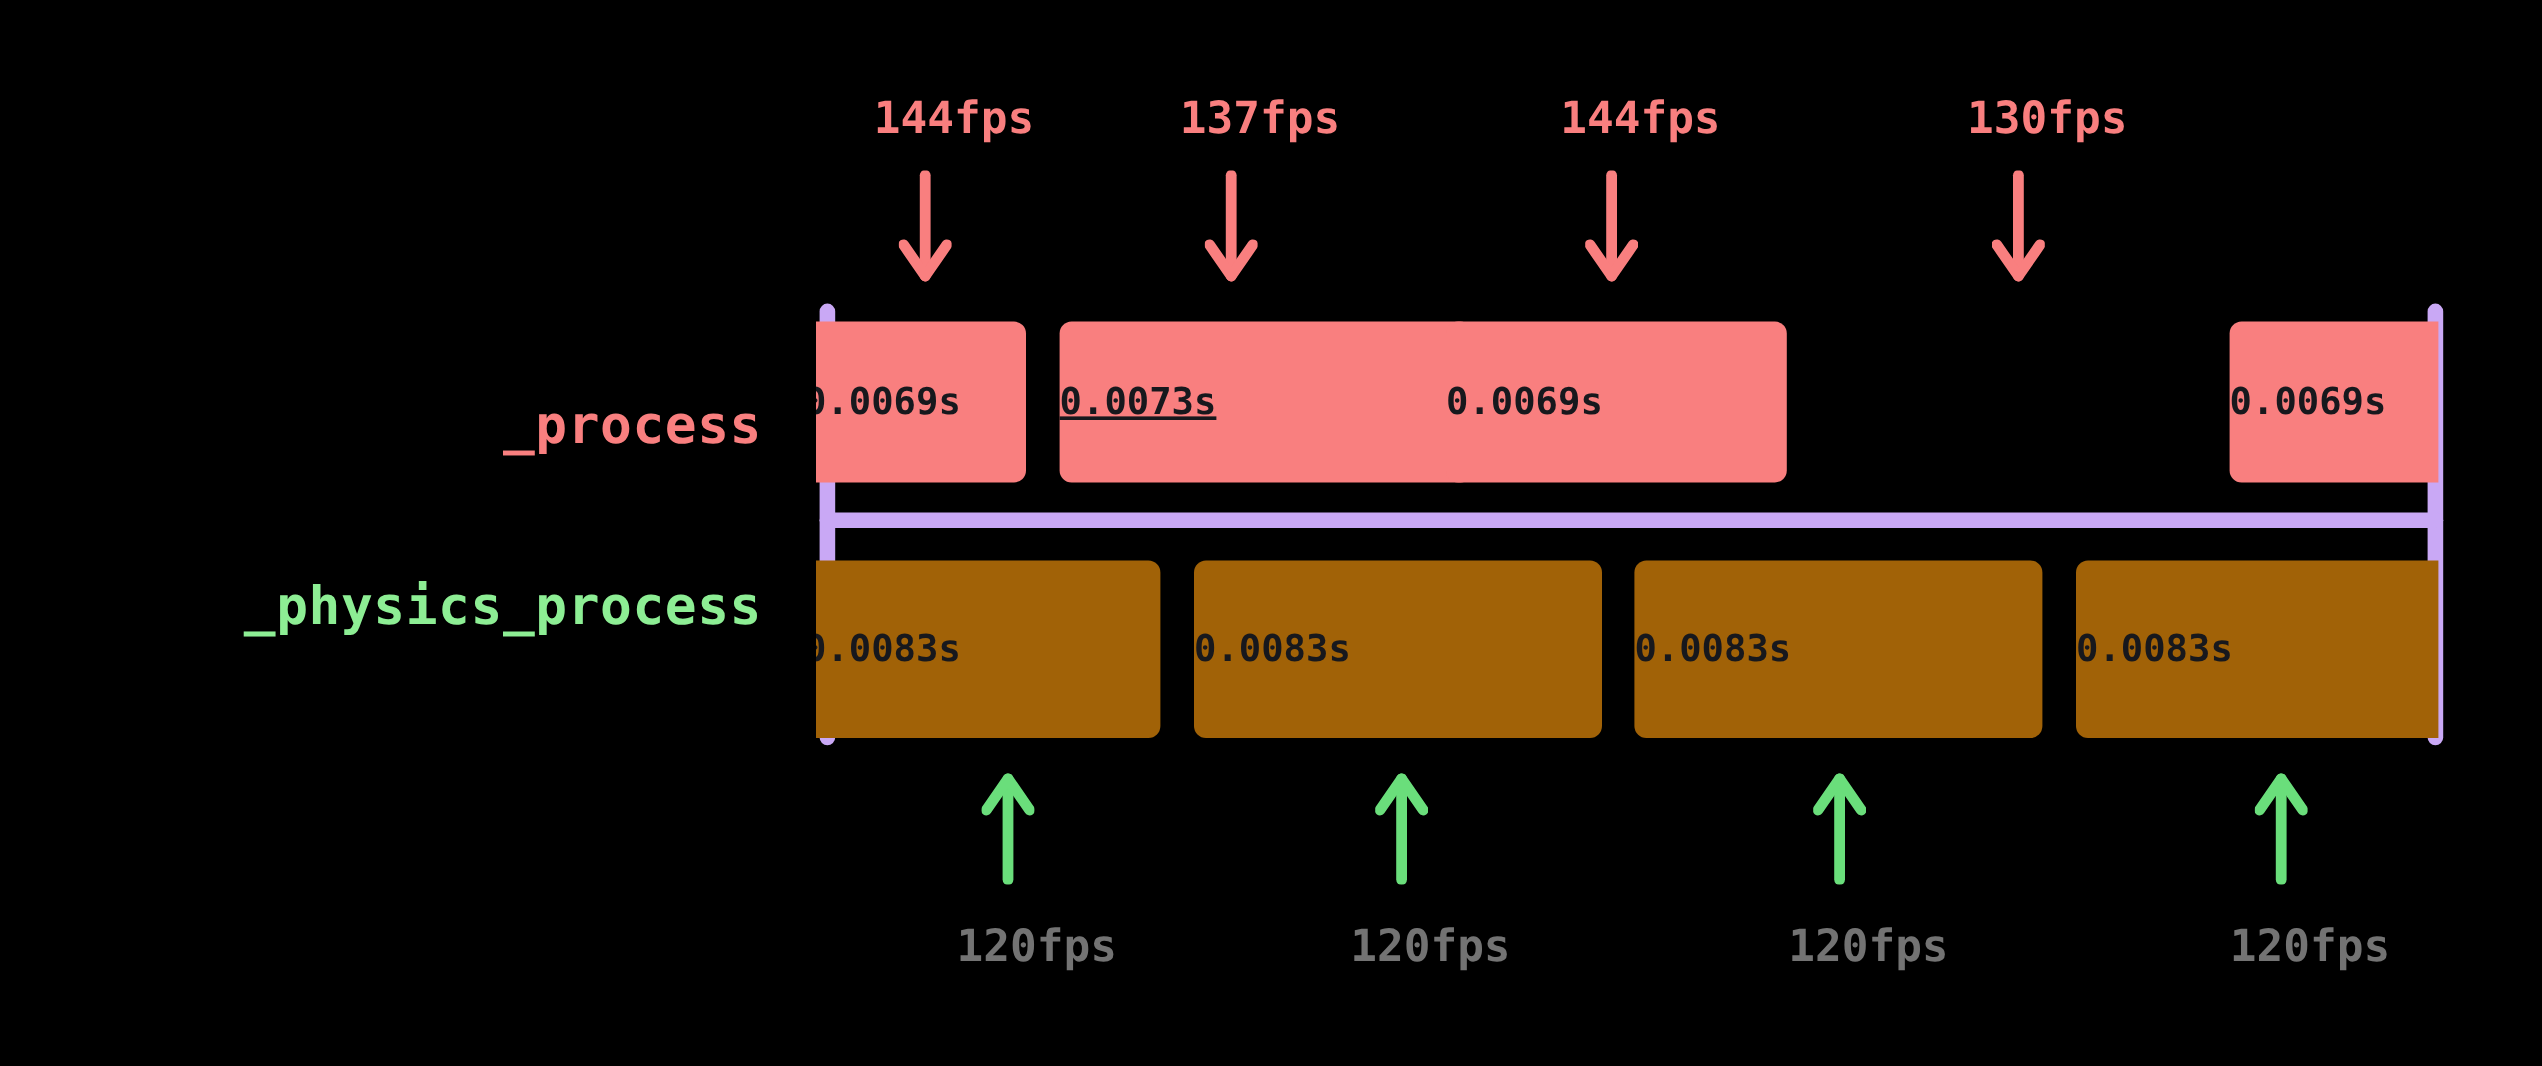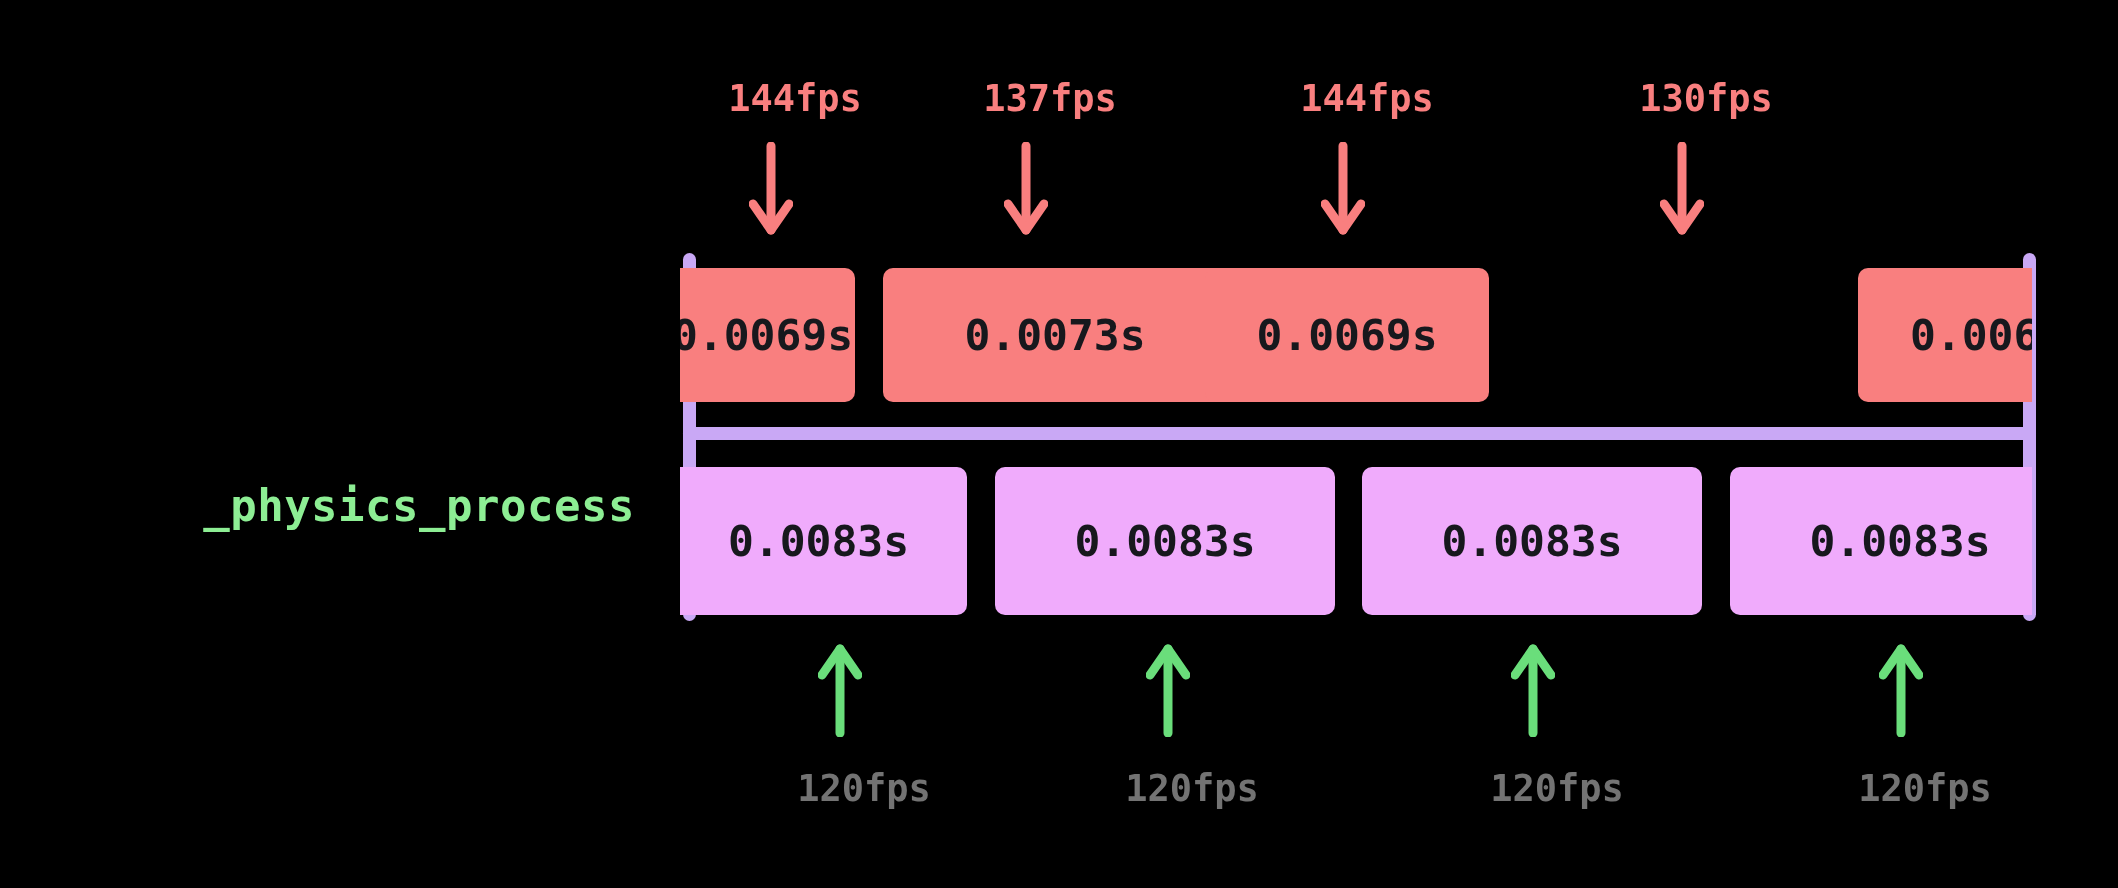--- a/index.html
+++ b/index.html
@@ -56,35 +56,34 @@
     top: 0;
     height: 376px;
     width: 100%;
   }
 
   .bar {
     position: absolute;
     border-radius: 10px;
     display: flex;
     align-items: center;
-    justify-content: center;
     box-sizing: border-box;
     color: #17181d;
-    font-size: 43px;
+    font-size: 31px;
     font-weight: bold;
     letter-spacing: 0px;
     white-space: nowrap;
   }
   .bar.red {
     background: #F97F7F;
     top: 18px;
     height: 134px;
   }
   .bar.green {
-    background: #f0abfc;
+    background: #a16207;
     top: 217px;
     height: 148px;
   }
 
   
   .rail-v {
     position: absolute;
     width: 13px;
     border-radius: 7px;
     background: #C9A8F5;
@@ -125,33 +124,34 @@
   }
   .arrow.down { top: 142px; height: 94px; }
   .arrow.up   { top: 643px; height: 94px; }
   .arrow svg { display: block; width: 44px; height: 94px; }
 </style>
 </head>
 <body>
 
 <div id="stage">
 
+  <div class="row-label process">_process</div>
 
   <div class="row-label physics">_physics_process</div>
 
   <div class="rail-v left"></div>
   <div class="rail-v right"></div>
   <div class="rail-h"></div>
 
   <div class="clip">
     <div class="track" id="track-process">
         <div class="bar red" style="left: -10px; width: 185px;">
           <span>0.0069s</span>
         </div>
-        <div class="bar red" style="left: 203px; width: 344px;">
+        <div class="bar red" style="left: 203px; width: 344px; text-decoration: underline;">
           <span>0.0073s</span>
         </div>
         <div class="bar red" style="left: 525px; width: 284px;">
           <span>0.0069s</span>
         </div>
         <div class="bar red" style="left: 1178px; width: 285px;">
           <span>0.0069s</span>
         </div>
       </div>
     <div class="track" id="track-physics">

